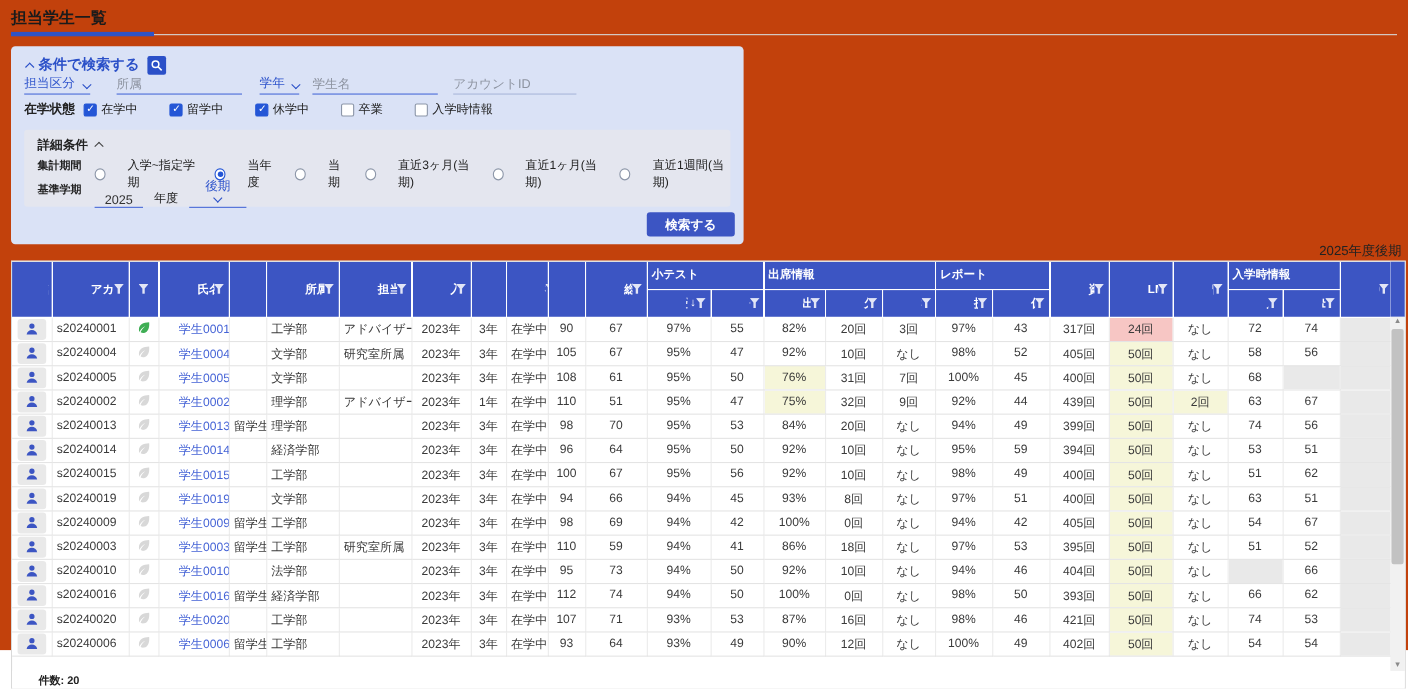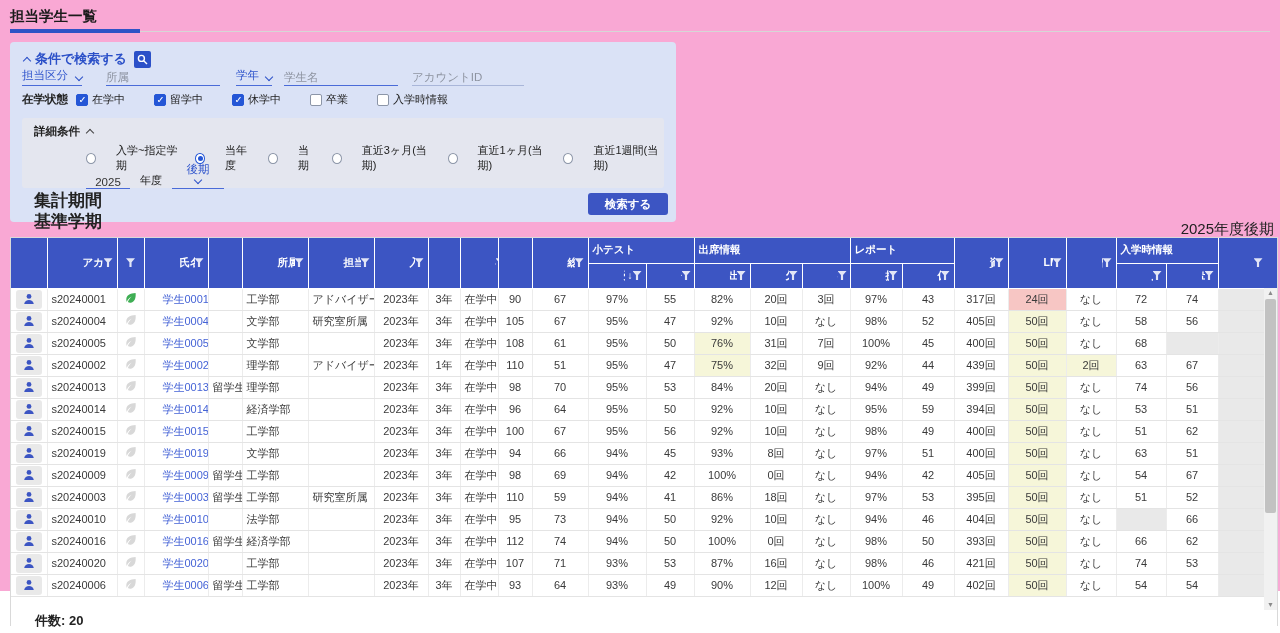--- a/index.html
+++ b/index.html
@@ -1,18 +1,18 @@
 <!DOCTYPE html>
 <html><head>
 <meta charset="utf-8">
 <style>
   * { box-sizing: border-box; margin: 0; padding: 0; }
   html,body { width:1280px; height:633px; background:#fff; overflow:hidden;
     font-family:"Liberation Sans","DejaVu Sans",sans-serif; }
-  .page { position:relative; width:1280px; height:591px; background:#f9a8d4; }
+  .page { position:relative; width:1280px; height:591px; background:#c2410c; }
 
   
   .page-title { position:absolute; left:10px; top:7px; font-size:14.5px; font-weight:bold; color:#1b1b1b; }
   .title-line { position:absolute; left:10px; top:31px; width:1260px; height:1px; background:#d6d6d6; }
   .title-accent { position:absolute; left:10px; top:29px; width:130px; height:4px; background:#2f53c6; }
 
   
   .search-panel { position:absolute; left:10px; top:42px; width:666px; height:180px;
     background:#dae2f6; border-radius:4px;padding-left:32px; }
   .sp-header { position:absolute; left:14px; top:8px; display:flex; align-items:center; gap:5px; }
@@ -45,42 +45,42 @@
     position:relative; }
   .cb.checked { background:#2456d6; border-color:#2456d6; }
   .cb.checked::after { content:"✓"; position:absolute; left:1.5px; top:-1px; color:#fff; font-size:9.5px; }
   .cb-label { font-size:11px; color:#222; }
 
   .detail-panel { position:absolute; left:12px; top:76px; width:642px; height:70px;
     background:#e4e6ef; border-radius:3px; }
   .dp-title-row { position:absolute; left:12px; top:6px; display:flex; align-items:center; gap:7px; }
   .dp-title { font-size:11.5px; font-weight:bold; color:#222; }
   .dp-title-row .chev { border-color:#444; }
-  .dp-row-label { position:absolute; left:12px; font-size:17px; font-weight:bold; color:#222;margin-top:45px; }
+  .dp-row-label { position:absolute; left:12px; font-size:10px; font-weight:bold; color:#222; }
   .rd-group { position:absolute; left:64px; top:25px; display:flex; gap:15px; }
   .rd-item { display:flex; align-items:center; gap:20px; cursor:pointer; }
   .rd { width:11px; height:11px; border-radius:50%; border:1px solid #8c96a8; background:#fff; position:relative; }
   .rd.selected { border-color:#2456d6; }
   .rd.selected::after { content:""; position:absolute; left:2px; top:2px; width:5px; height:5px;
     border-radius:50%; background:#2456d6; }
   .rd-label { font-size:11px; color:#222; }
   .term-row { position:absolute; left:64px; top:44px; display:flex; align-items:flex-end; gap:10px; }
   .term-year { width:44px; border:none; border-bottom:1.5px solid #4a6bd8; background:transparent;
     font-size:11.5px; color:#333; text-align:center; outline:none;
     font-family:"Liberation Sans","DejaVu Sans",sans-serif; }
   .term-suffix { font-size:11px; color:#222; padding-bottom:1px; }
   .term-select { display:flex; align-items:center; justify-content:space-between; width:52px;
     border-bottom:1.5px solid #4a6bd8; padding-bottom:2px; cursor:pointer;flex-direction:column; }
 
   .search-button { position:absolute; left:578px; top:151px; width:80px; height:22px;
     background:#3c55c3; border:none; border-radius:3px; color:#fff; font-size:11.5px;
     font-weight:bold; cursor:pointer; font-family:"Liberation Sans","DejaVu Sans",sans-serif; }
 
   
-  .period-caption { position:absolute; right:6px; top:220px; font-size:15px; color:#222; }
+  .period-caption { position:absolute; right:6px; top:220px; font-size:12px; color:#222; }
   .table-wrap { position:absolute; left:10px; top:237px; width:1268px; height:389px;
     border:1px solid #d9d9d9; background:#fff; }
   table { border-collapse:collapse; table-layout:fixed; width:1253px; }
   thead th { background:#3c55c3; color:#fff; font-size:10.5px; font-weight:bold;
     padding:0 4px; height:25px; border-right:1px solid rgba(255,255,255,.28);
     border-bottom:1px solid rgba(255,255,255,.28); text-align:left; vertical-align:middle;
     white-space:nowrap; overflow:hidden; }
   .th-wrap { display:flex; align-items:center; width:100%; }
   .th-label { overflow:hidden; white-space:nowrap;padding-left:31px; }
   .f-icon { flex:none; width:9px; height:9px; margin-left:auto; background:rgba(255,255,255,.85);
@@ -102,21 +102,21 @@
 
   .scroll-header-filler { position:absolute; right:0; top:0; width:13px; height:50px; background:#3c55c3; }
   .vscroll { position:absolute; right:0; top:50px; width:13px; height:322px; background:#f1f1f1; }
   .vs-arrow { position:absolute; left:0; width:13px; height:10px; color:#8a8a8a; font-size:7px;
     text-align:center; line-height:10px; cursor:pointer; }
   .vs-up { top:0; }
   .vs-down { bottom:0; }
   .vs-thumb { position:absolute; left:1px; top:11px; width:11px; height:214px; background:#c2c2c2;
     border-radius:2px; cursor:grab; }
   .table-footer { position:absolute; left:0; top:372px; width:100%; height:16px; background:#fff; }
-  .count-label { position:absolute; left:24px; top:2px; font-size:13px; font-weight:bold; color:#222; }
+  .count-label { position:absolute; left:24px; top:2px; font-size:10px; font-weight:bold; color:#222; }
 </style>
 </head>
 <body>
 
 <div class="page">
   <div class="page-title">担当学生一覧</div>
   <div class="title-line"></div>
   <div class="title-accent"></div>
 
   <div class="search-panel">

